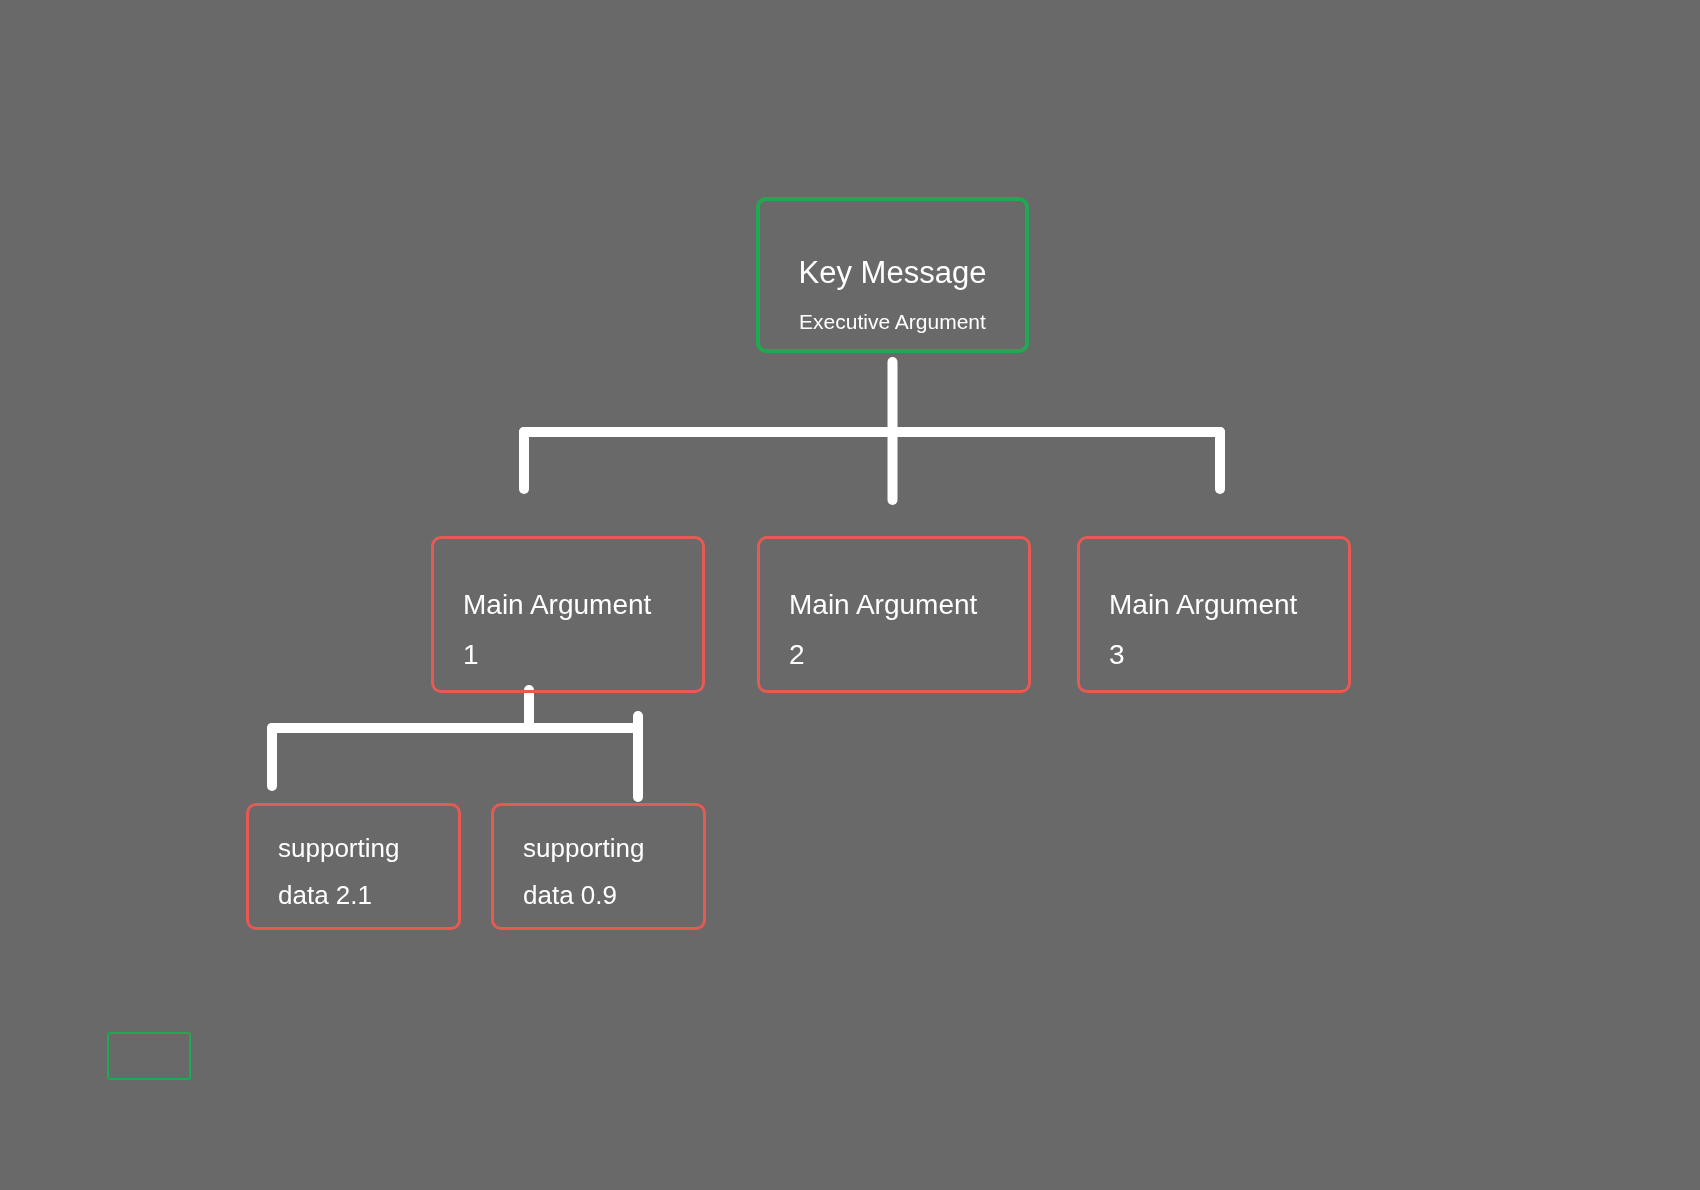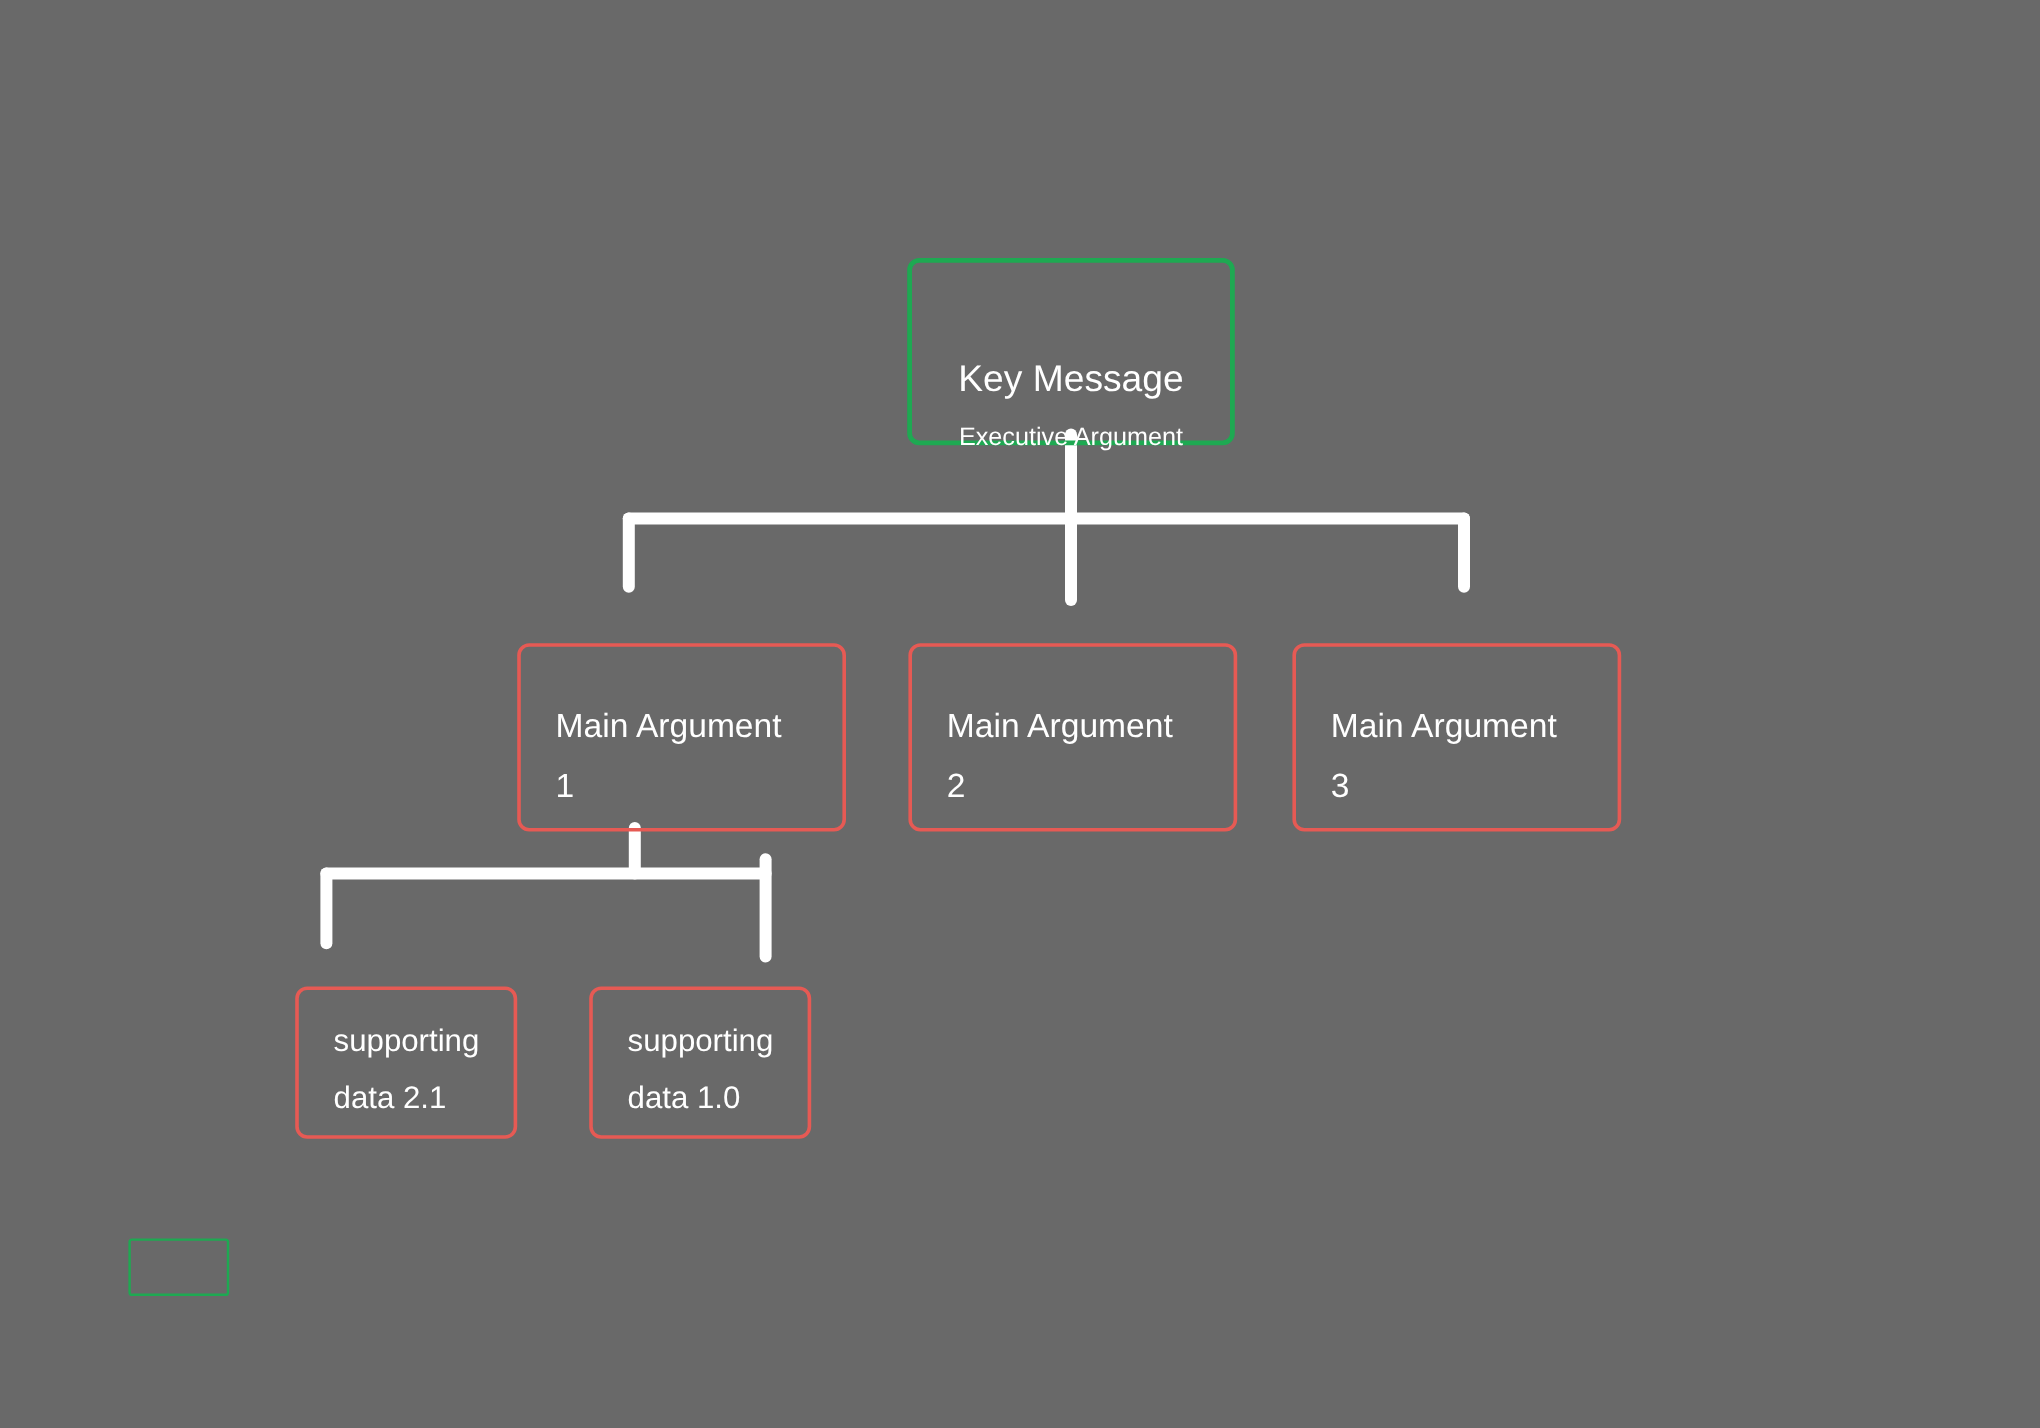--- a/index.html
+++ b/index.html
@@ -24,39 +24,39 @@
   }
   .node{
     position:absolute;
     border-radius:10px;
     box-sizing:border-box;
   }
   .node.keep{border:4px solid var(--color-keep,#1ea952);}
   .node.optional{border:3px solid var(--color-optional,#e65a54);padding-left:29px;}
 
   .key-node{
-    left:756px;top:215px;width:273px;height:156px;
+    left:756px;top:197px;width:273px;height:156px;
     text-align:center;
-    padding-top:81px;
+    padding-top:56px;
   }
   .key-title{font-size:31px;line-height:1;}
   .key-subtitle{font-size:21px;margin-top:22px;}
 
   .ma{
     top:536px;width:274px;height:157px;
     padding:52px 0 0 36px;
     font-size:28px;line-height:1;
   }
   .ma .line2{margin-top:22px;}
   .ma-1{left:431px;}
   .ma-2{left:757px;}
   .ma-3{left:1077px;}
 
   .sd{
-    top:822px;width:185px;height:127px;
+    top:803px;width:215px;height:127px;
     padding:29px 0 0 26px;
     font-size:26px;line-height:1;
   }
   .sd .line2{margin-top:21px;}
   .sd-1{left:246px;}
   .sd-2{left:491px;}
 
   .legend-row{
     position:absolute;left:107px;
     display:flex;align-items:center;gap:37px;
@@ -106,20 +106,20 @@
     <div class="line1">Main Argument</div>
     <div class="line2">3</div>
   </div>
 
   <div class="node optional sd sd-1">
     <div class="line1">supporting</div>
     <div class="line2">data 2.1</div>
   </div>
   <div class="node optional sd sd-2">
     <div class="line1">supporting</div>
-    <div class="line2">data 1.0</div>
+    <div class="line2">data 0.9</div>
   </div>
 
   <div class="legend-row keep-row">
     <div class="swatch keep"></div>
   </div>
 
 </div>
 
 </body></html>

